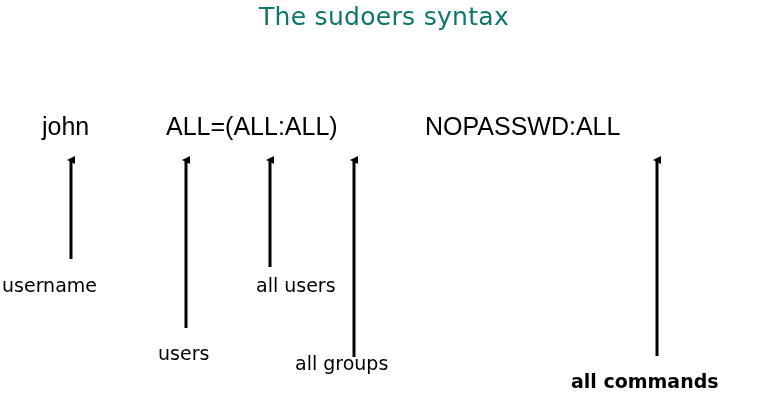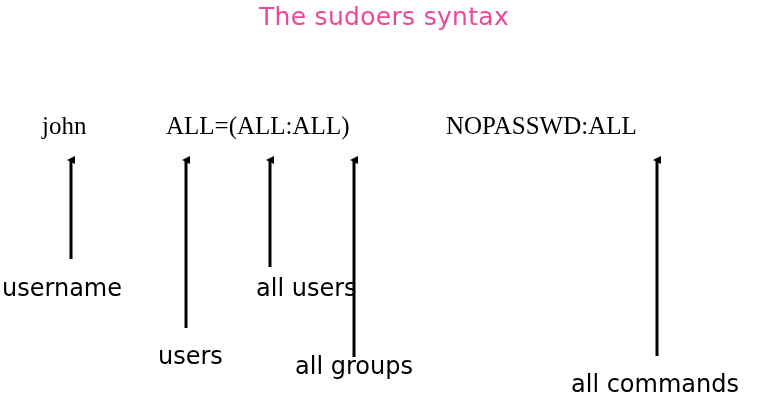--- a/index.html
+++ b/index.html
@@ -4,53 +4,53 @@
   <style>
     html, body { margin: 0; padding: 0; }
     body {
       width: 768px; height: 405px; background: #ffffff;
       position: relative; overflow: hidden;
       font-family: "DejaVu Sans", sans-serif;
       color: #000;
     }
     .title {
       position: absolute; left: 0; width: 768px; top: 2px;
-      text-align: center; font-size: 25px; color: #ec4899;
+      text-align: center; font-size: 25px; color: #0f766e;
       letter-spacing: 0.3px;
     }
     .tok {
       position: absolute; top: 112px; font-size: 25px; white-space: nowrap;
-      font-family: Liberation Serif, serif;
+      font-family: Liberation Sans, sans-serif;
     }
     .lbl {
-      position: absolute; font-size: 24px; white-space: nowrap;
+      position: absolute; font-size: 19px; white-space: nowrap;
     }
     svg.arrows { position: absolute; left: 0; top: 0; }
   </style>
 </head>
 <body>
 
 <div class="title">The sudoers syntax</div>
 
 <div class="tok" style="left:42px;">john</div>
 <div class="tok" style="left:166px;">ALL=(ALL:ALL)</div>
-<div class="tok" style="left:446px;">NOPASSWD:ALL</div>
+<div class="tok" style="left:425px;">NOPASSWD:ALL</div>
 
 <svg class="arrows" width="768" height="405">
   <defs>
     <marker id="ah" markerWidth="8" markerHeight="8" refX="4" refY="4" orient="auto-start-reverse" markerUnits="userSpaceOnUse">
       <path d="M0,8 L4,0 L8,8 Z" fill="#000"></path>
     </marker>
   </defs>
   <g stroke="#000" stroke-width="3" fill="none">
     <line x1="71" y1="259" x2="71" y2="160" marker-end="url(#ah)"></line>
     <line x1="186" y1="328" x2="186" y2="160" marker-end="url(#ah)"></line>
     <line x1="270" y1="267" x2="270" y2="160" marker-end="url(#ah)"></line>
     <line x1="354" y1="357" x2="354" y2="160" marker-end="url(#ah)"></line>
     <line x1="657" y1="356" x2="657" y2="160" marker-end="url(#ah)"></line>
   </g>
 </svg>
 
 <div class="lbl" style="left:2px; top:274px;">username</div>
 <div class="lbl" style="left:158px; top:342px;">users</div>
 <div class="lbl" style="left:220px; top:274px;margin-left:36px;">all users</div>
 <div class="lbl" style="left:295px; top:352px;">all groups</div>
-<div class="lbl" style="left:571px; top:370px;">all commands</div>
+<div class="lbl" style="left:571px; top:370px;font-weight:bold;">all commands</div>
 
 </body></html>

